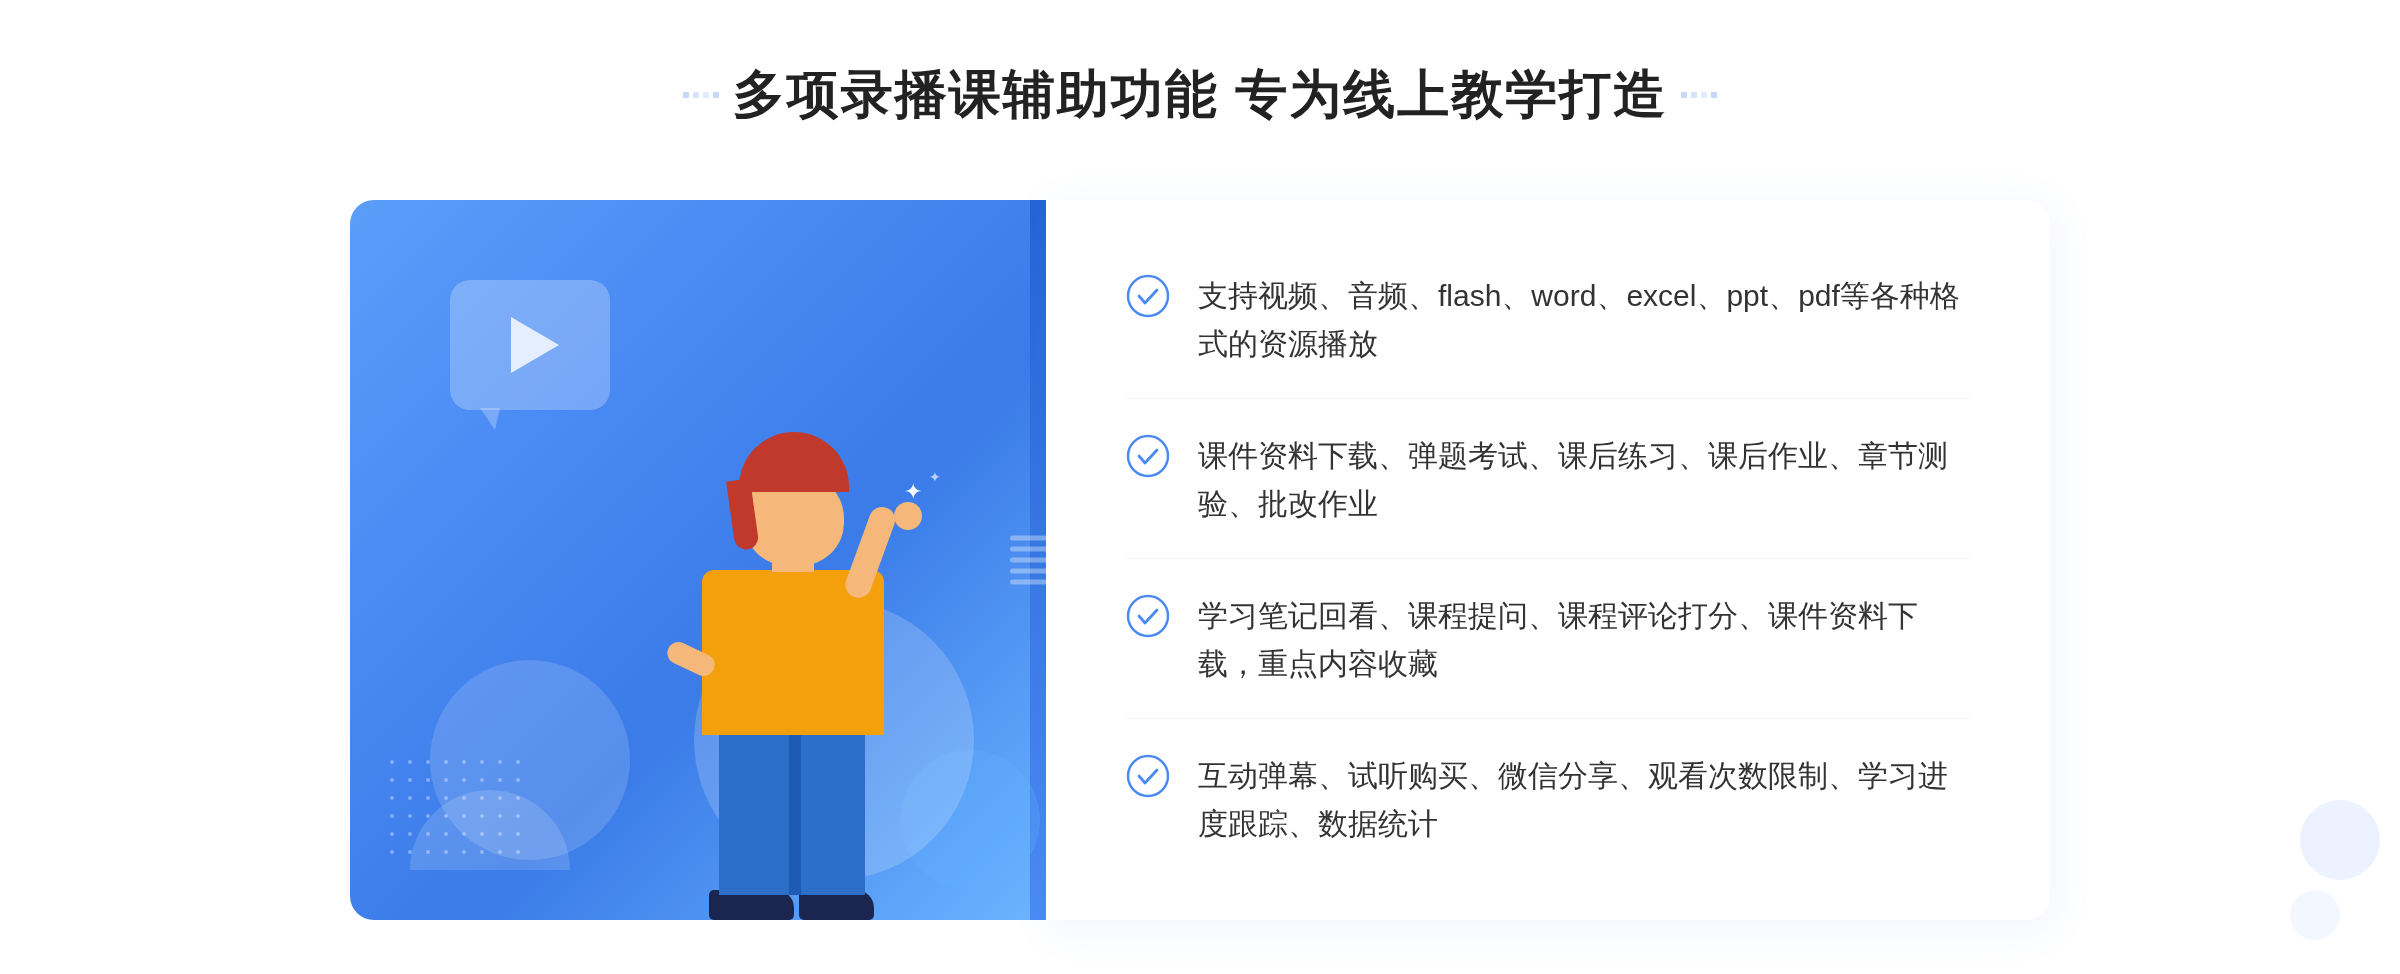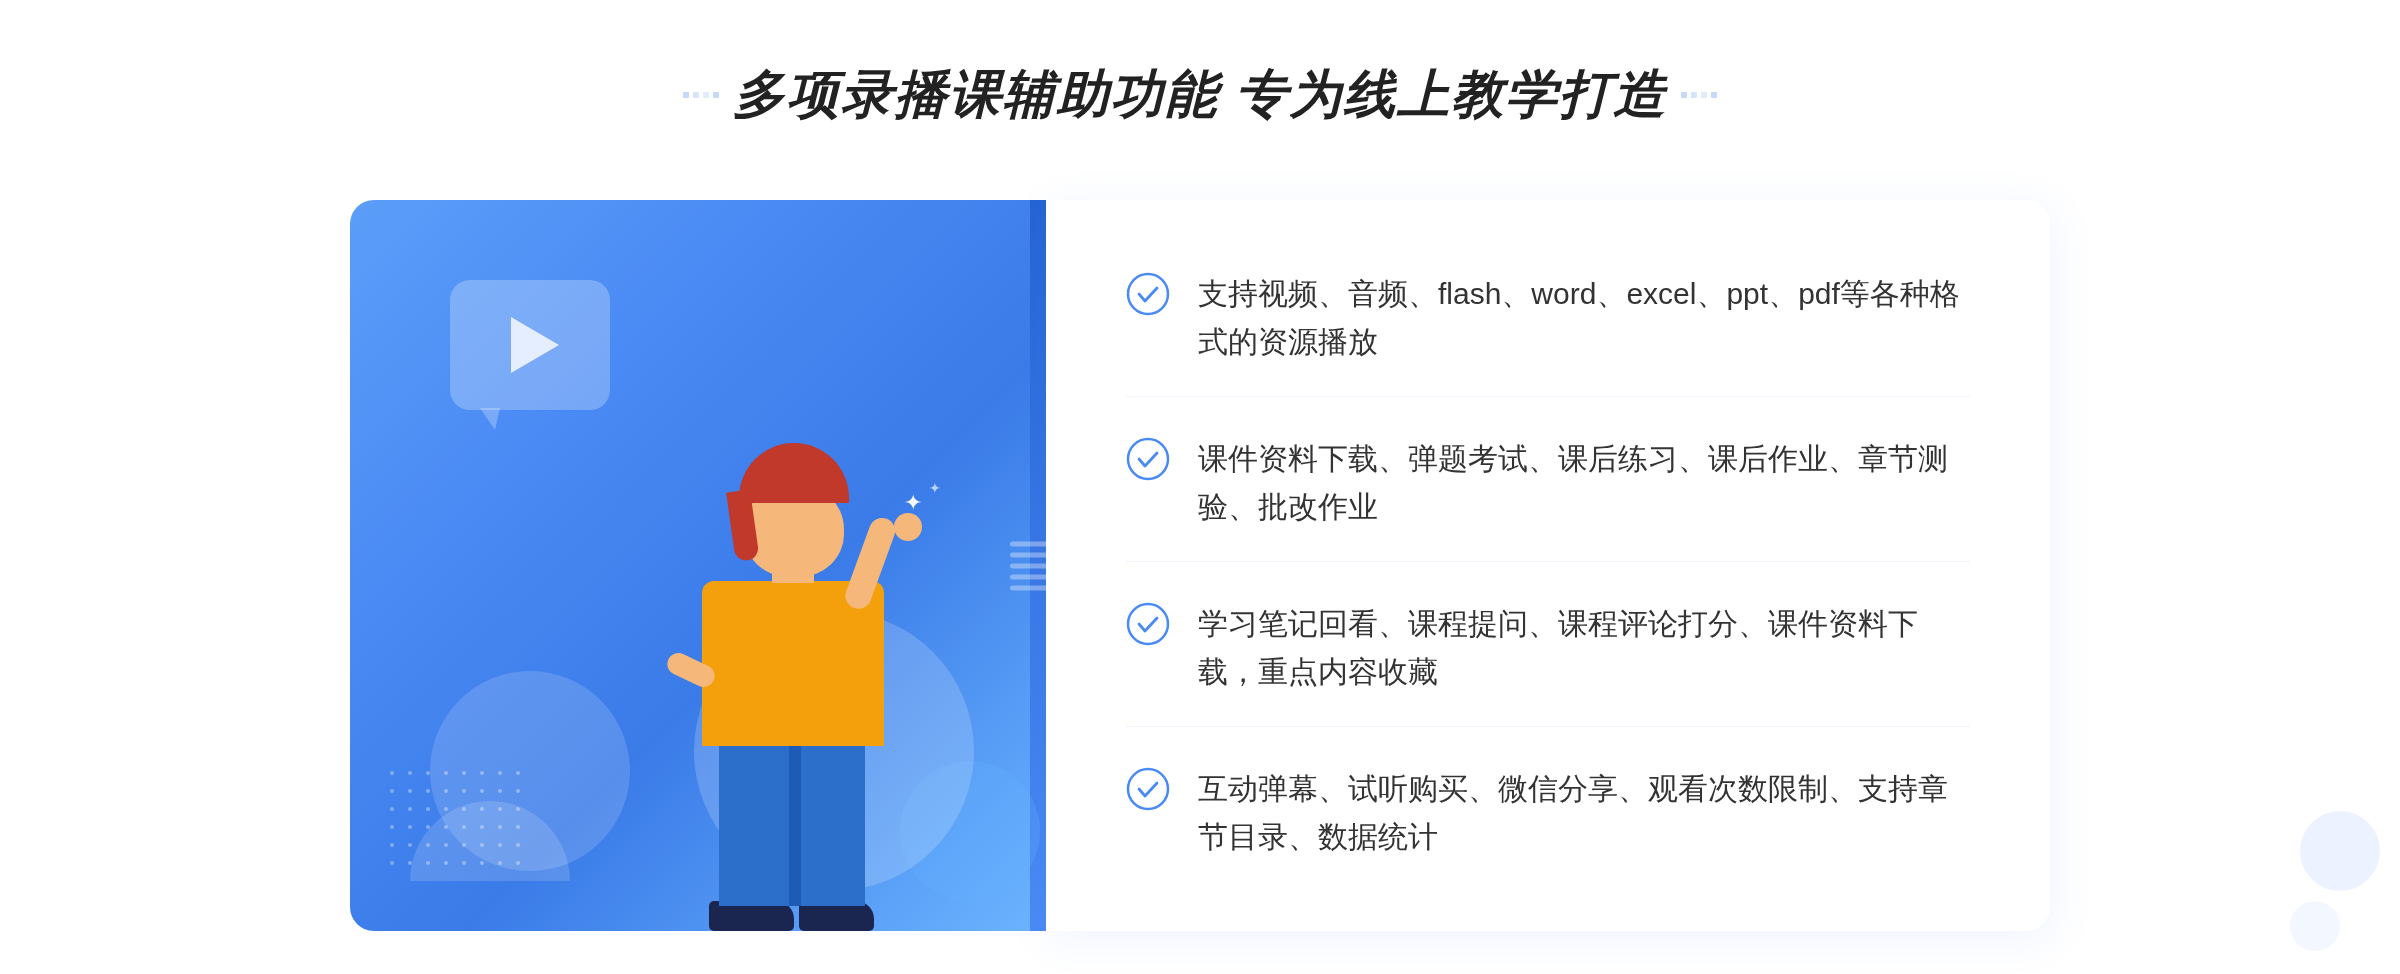--- a/index.html
+++ b/index.html
@@ -28,21 +28,20 @@
       margin-bottom: 50px;
       position: relative;
     }
 
     .title-row {
       display: flex;
       align-items: center;
       justify-content: flex-start;
       gap: 14px;
       margin-bottom: 20px;
-      font-style: italic;
     }
 
     .title-decoration {
       display: flex;
       gap: 4px;
       align-items: center;
     }
     .title-decoration span {
       display: block;
       width: 6px;
@@ -155,21 +154,20 @@
     
     .features-container {
       flex: 1;
       background: #fff;
       border-radius: 0 24px 24px 0;
       padding: 40px 80px;
       display: flex;
       flex-direction: column;
       justify-content: space-around;
       box-shadow: 4px 8px 40px rgba(100,150,255,0.10);
-      gap: 8px;
     }
 
     .feature-item {
       display: flex;
       align-items: flex-start;
       gap: 28px;
       padding: 30px 0;
       border-bottom: 1px solid #f0f4ff;
     }
     .feature-item:last-child {
@@ -443,21 +441,21 @@
           <polyline points="13,22 19,29 31,16" stroke="#4a8af4" stroke-width="2.8" stroke-linecap="round" stroke-linejoin="round" fill="none"></polyline>
         </svg>
         <span class="feature-text">学习笔记回看、课程提问、课程评论打分、课件资料下载，重点内容收藏</span>
       </div>
 
       <div class="feature-item">
         <svg class="check-icon" viewBox="0 0 44 44" fill="none" xmlns="http://www.w3.org/2000/svg">
           <circle cx="22" cy="22" r="20" stroke="#4a8af4" stroke-width="2.5" fill="none"></circle>
           <polyline points="13,22 19,29 31,16" stroke="#4a8af4" stroke-width="2.8" stroke-linecap="round" stroke-linejoin="round" fill="none"></polyline>
         </svg>
-        <span class="feature-text">互动弹幕、试听购买、微信分享、观看次数限制、支持章节目录、数据统计</span>
+        <span class="feature-text">互动弹幕、试听购买、微信分享、观看次数限制、学习进度跟踪、数据统计</span>
       </div>
 
     </div>
   </div>
 
   <div class="deco-circle-right"></div>
   <div class="deco-circle-right2"></div>
 
 </div>
 

